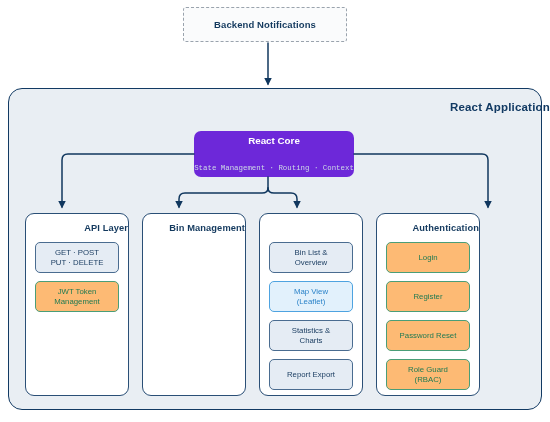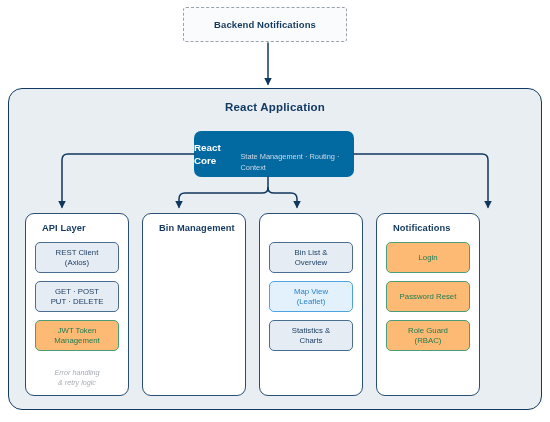--- a/index.html
+++ b/index.html
@@ -56,72 +56,73 @@
     border: 1.6px solid #123a63;
     border-radius: 14px;
     background: #e9eef3;
     box-sizing: border-box;
   }
   .app-title {
     position: absolute;
     left: 0;
     top: 101px;
     width: 550px;
-    text-align: center;
+    text-align: right;
     font-size: 11.5px;
     font-weight: bold;
     color: #123a63;
     letter-spacing: .2px;
   }
 
   
   .core {
     position: absolute;
     left: 194px;
     top: 131px;
     width: 160px;
     height: 46px;
-    background: #0369a1;
+    background: #6d28d9;
     border-radius: 7px;
     display: flex;
-    flex-direction: row;
+    flex-direction: column;
     align-items: center;
     justify-content: center;
     box-sizing: border-box;
   }
   .core-title {
     font-size: 9.8px;
     font-weight: bold;
     color: #ffffff;
     line-height: 13px;
   }
   .core-sub {
     font-size: 7.4px;
     color: #cdd9e6;
     line-height: 11px;
     margin-top: 16px;
+    font-family: Liberation Mono, monospace;
   }
 
   
   .col {
     position: absolute;
     top: 213px;
     width: 104px;
     height: 183px;
     background: #ffffff;
     border: 1.4px solid #2a4f76;
     border-radius: 9px;
     box-sizing: border-box;
   }
   .col-title {
     position: absolute;
-    left: 16px;
+    left: 0;
     top: 9px;
     width: 100%;
-    text-align: left;
+    text-align: right;
     font-size: 9.3px;
     font-weight: bold;
     color: #13395e;
     letter-spacing: .1px;
   }
   .items {
     position: absolute;
     left: 9px;
     right: 9px;
     top: 28px;
@@ -215,34 +216,26 @@
       <path d="M 268 188 Q 268 193 262 193 L 185 193 Q 179 193 179 199 L 179 207" marker-end="url(#arrow)"></path>
 
       <path d="M 268 188 Q 268 193 274 193 L 291 193 Q 297 193 297 199 L 297 207" marker-end="url(#arrow)"></path>
     </g>
   </svg>
 
   <div class="col" style="left:25px">
     <div class="col-title">API Layer</div>
     <div class="items">
       <div class="item">
-        <span class="item-line">REST Client</span>
-        <span class="item-line">(Axios)</span>
-      </div>
-      <div class="item">
         <span class="item-line">GET · POST</span>
         <span class="item-line">PUT · DELETE</span>
       </div>
       <div class="item green">
         <span class="item-line">JWT Token</span>
         <span class="item-line">Management</span>
-      </div>
-      <div class="note">
-        <span class="item-line">Error handling</span>
-        <span class="item-line">&amp; retry logic</span>
       </div>
     </div>
   </div>
 
   <div class="col" style="left:142px">
     <div class="col-title">Bin Management</div>
   </div>
 
   <div class="col" style="left:259px">
     <div class="items">
@@ -251,28 +244,34 @@
         <span class="item-line">Overview</span>
       </div>
       <div class="item blue">
         <span class="item-line">Map View</span>
         <span class="item-line">(Leaflet)</span>
       </div>
       <div class="item">
         <span class="item-line">Statistics &amp;</span>
         <span class="item-line">Charts</span>
       </div>
+      <div class="item">
+        <span class="item-line">Report Export</span>
+      </div>
     </div>
   </div>
 
   <div class="col" style="left:376px">
-    <div class="col-title">Notifications</div>
+    <div class="col-title">Authentication</div>
     <div class="items">
       <div class="item green">
         <span class="item-line">Login</span>
+      </div>
+      <div class="item green">
+        <span class="item-line">Register</span>
       </div>
       <div class="item green">
         <span class="item-line">Password Reset</span>
       </div>
       <div class="item green">
         <span class="item-line">Role Guard</span>
         <span class="item-line">(RBAC)</span>
       </div>
     </div>
   </div>

